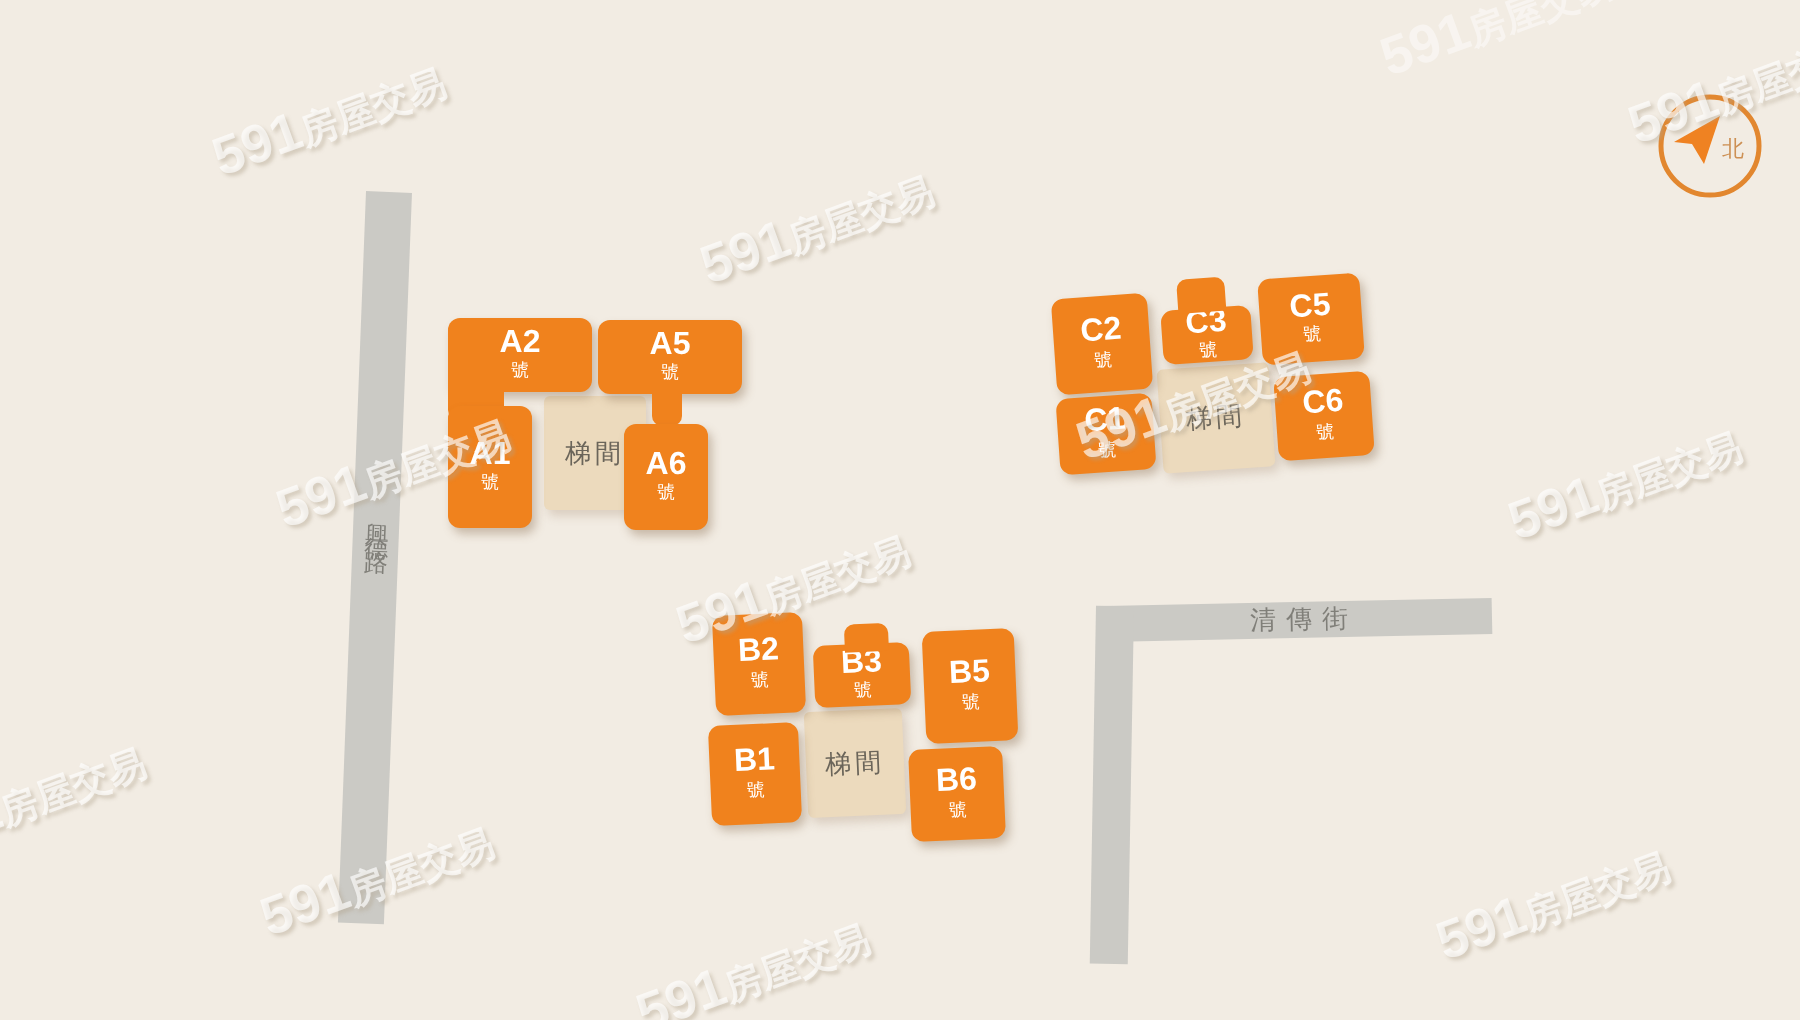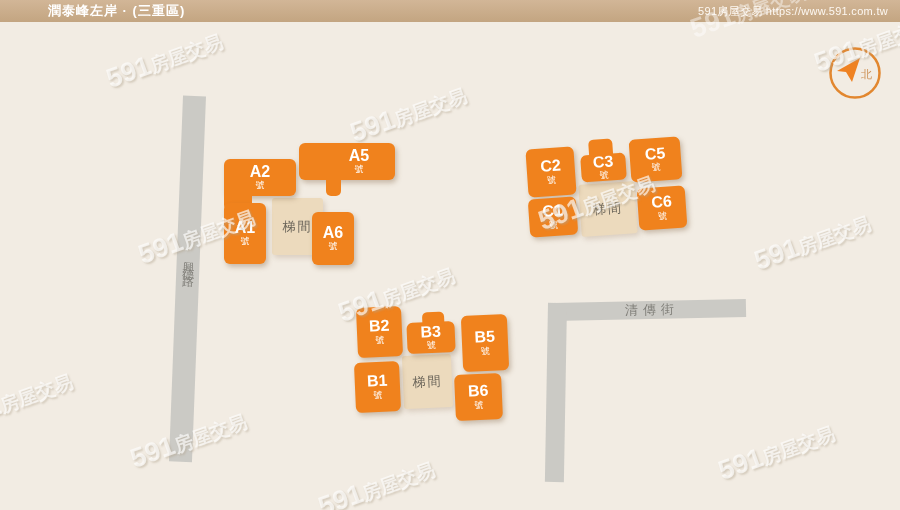--- a/index.html
+++ b/index.html
@@ -35,21 +35,21 @@
   .wing-down{border-radius:0 0 5px 5px;}
   .wing-up{border-radius:5px 5px 0 0;}
 
   .stair{position:absolute;background:#ecdabd;border-radius:3px;color:#6b655a;z-index:1;
          display:flex;align-items:center;justify-content:center;font-size:13px;letter-spacing:2px;
          box-shadow:2px 3px 5px rgba(150,120,90,.25);}
 
   
   #a2{left:224px;top:159px;width:72px;height:37px;}
   #a2 .wing{left:0;top:26px;width:28px;height:25px;}
-  #a5{left:299px;top:143px;width:72px;height:37px;padding-left:24px;}
+  #a5{left:299px;top:160px;width:72px;height:37px;}
   #a5 .wing{left:27px;top:30px;width:15px;height:23px;}
   #a1{left:224px;top:203px;width:42px;height:61px;}
   #a6{left:312px;top:212px;width:42px;height:53px;}
   #stair-a{left:272px;top:198px;width:51px;height:57px;}
 
   
   .tb{transform:rotate(-2.5deg);}
   #b2{left:357px;top:307px;width:45px;height:50px;}
   #b3{left:407px;top:322px;width:48px;height:31px;}
   #b3 .wing{left:16px;top:-10px;width:22px;height:14px;}
@@ -88,24 +88,20 @@
   #wm9{left:716px;top:436px;}
   #wm10{left:316px;top:472px;}
   #wm11{left:128px;top:424px;}
   #wm12{left:812px;top:28px;}
 </style>
 </head>
 <body>
 
 <div class="stage">
 
-  <div class="topbar">
-    <span class="title">潤泰峰左岸 · (三重區)</span>
-    <span class="brand">591房屋交易 https://www.591.com.tw</span>
-  </div>
 
   <div class="road road-left">
     <span class="vlabel">興德路</span>
   </div>
   <div class="road road-right-h">
     <span>清傳街</span>
   </div>
   <div class="road road-right-v"></div>
 
   <div class="bldg" id="a2">

